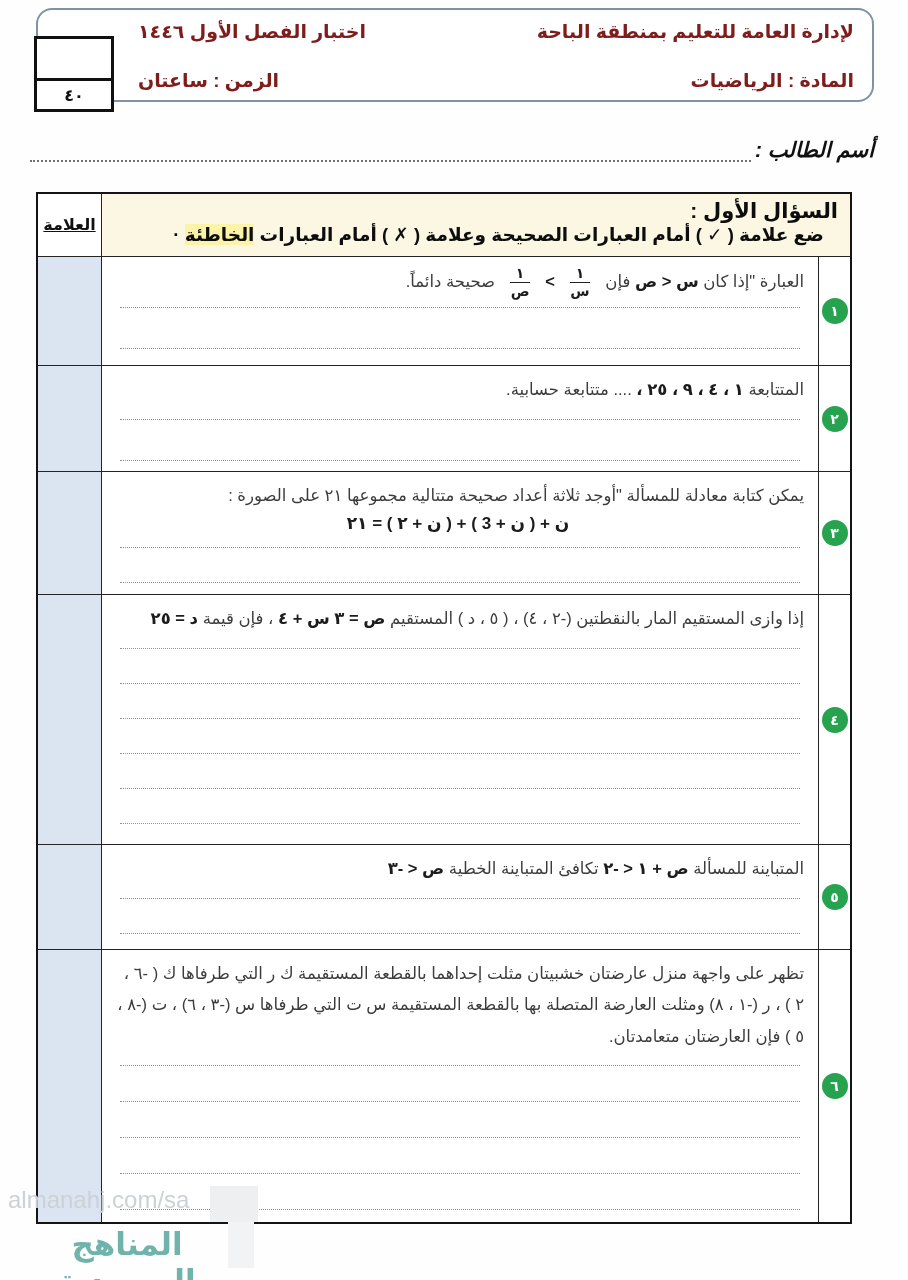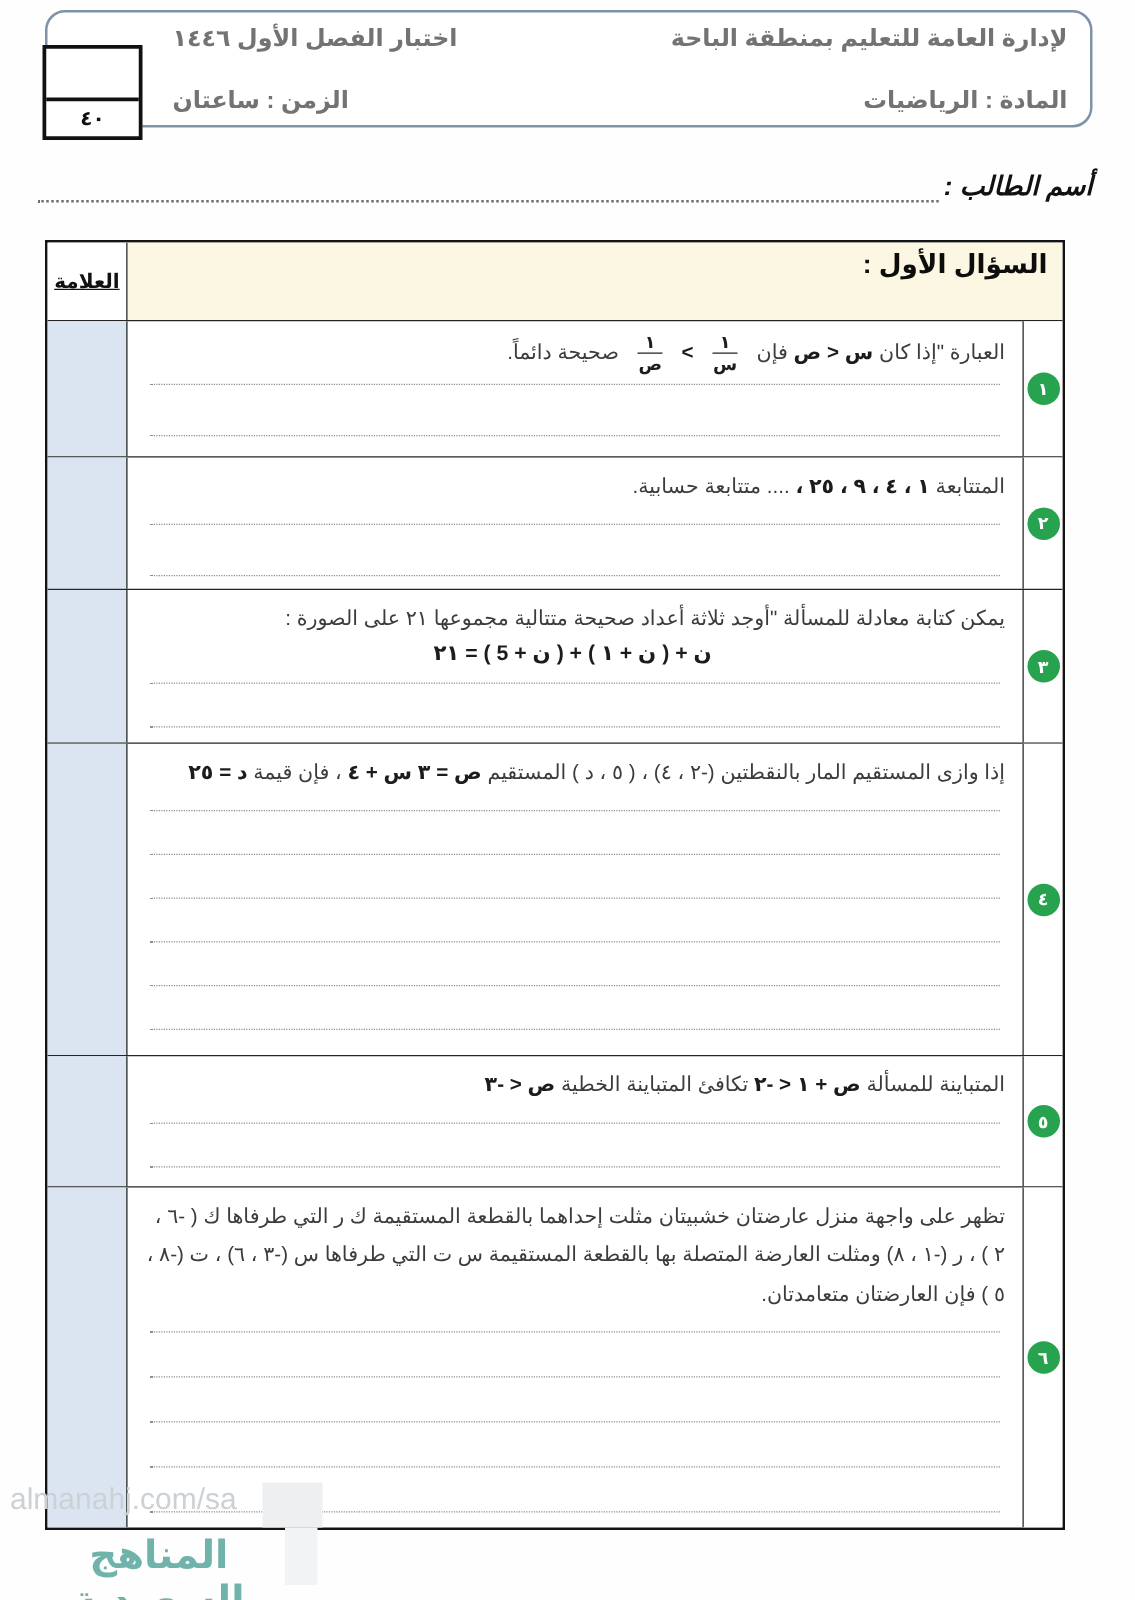--- a/index.html
+++ b/index.html
@@ -3,21 +3,21 @@
 <meta charset="utf-8">
 <style>
   html,body{margin:0;padding:0;background:#ffffff;}
   #page{position:relative;width:908px;height:1280px;background:#fefefe;overflow:hidden;
         font-family:"Liberation Sans","DejaVu Sans",sans-serif;direction:rtl;}
   
   .hdr-box{position:absolute;top:8px;left:36px;width:838px;height:94px;box-sizing:border-box;
            border:2.5px solid #7e93a8;border-radius:16px;background:#fff;}
   .hdr-grid{position:absolute;inset:0;padding:10px 18px 8px 100px;display:flex;flex-direction:column;justify-content:space-between;}
   .hdr-row{display:flex;justify-content:space-between;align-items:center;}
-  .hdr-text{font-weight:bold;font-size:19px;color:#737373;white-space:nowrap;}
+  .hdr-text{font-weight:bold;font-size:19px;color:#7f1d1d;white-space:nowrap;}
   .score-box{position:absolute;top:36px;left:34px;width:80px;height:76px;box-sizing:border-box;
              border:3px solid #111;background:#fff;display:flex;flex-direction:column;}
   .score-top{flex:1.4;border-bottom:3px solid #111;}
   .score-bottom{flex:1;display:flex;align-items:center;justify-content:center;font-weight:bold;font-size:16px;color:#111;letter-spacing:4px;}
   
   .name-row{position:absolute;top:136px;left:30px;right:34px;display:flex;align-items:flex-end;font-style:italic;}
   .name-label{font-weight:bold;font-size:21px;color:#111;white-space:nowrap;}
   .name-dots{flex:1;border-bottom:2px dotted #6f6f6f;height:24px;margin-right:4px;}
   
   .qtable{position:absolute;top:192px;left:36px;width:816px;height:1032px;box-sizing:border-box;
@@ -89,20 +89,23 @@
   <div class="name-row">
     <span class="name-label">أسم الطالب :</span>
     <span class="name-dots"></span>
   </div>
 
   <div class="qtable">
 
     <div class="hrow">
       <div class="hcell">
         <div class="sec-title">السؤال الأول :</div>
+        <div class="sec-instr">
+          <span>ضع علامة ( </span><span>✓</span><span> ) أمام العبارات الصحيحة وعلامة ( </span><span>✗</span><span> ) أمام العبارات </span><span class="hl">الخاطئة</span><span> ·</span>
+        </div>
       </div>
       <div class="hcell-mark">
         <span class="mark-head">العلامة</span>
       </div>
     </div>
 
     <div class="trow r1">
       <div class="cell-badge">
         <span class="badge">١</span>
       </div>
@@ -131,21 +134,21 @@
       </div>
       <div class="cell-mark"></div>
     </div>
 
     <div class="trow r3">
       <div class="cell-badge">
         <span class="badge">٣</span>
       </div>
       <div class="cell-content">
         <div class="q-text"><span>يمكن كتابة معادلة للمسألة "أوجد ثلاثة أعداد صحيحة متتالية مجموعها ٢١ على الصورة :</span></div>
-        <div class="equation">ن + ( ن + ١ ) + ( ن + 5 ) = ٢١</div>
+        <div class="equation">ن + ( ن + 3 ) + ( ن + ٢ ) = ٢١</div>
         <div class="dotline dfirst"></div>
         <div class="dotline"></div>
       </div>
       <div class="cell-mark"></div>
     </div>
 
     <div class="trow r4">
       <div class="cell-badge">
         <span class="badge">٤</span>
       </div>

